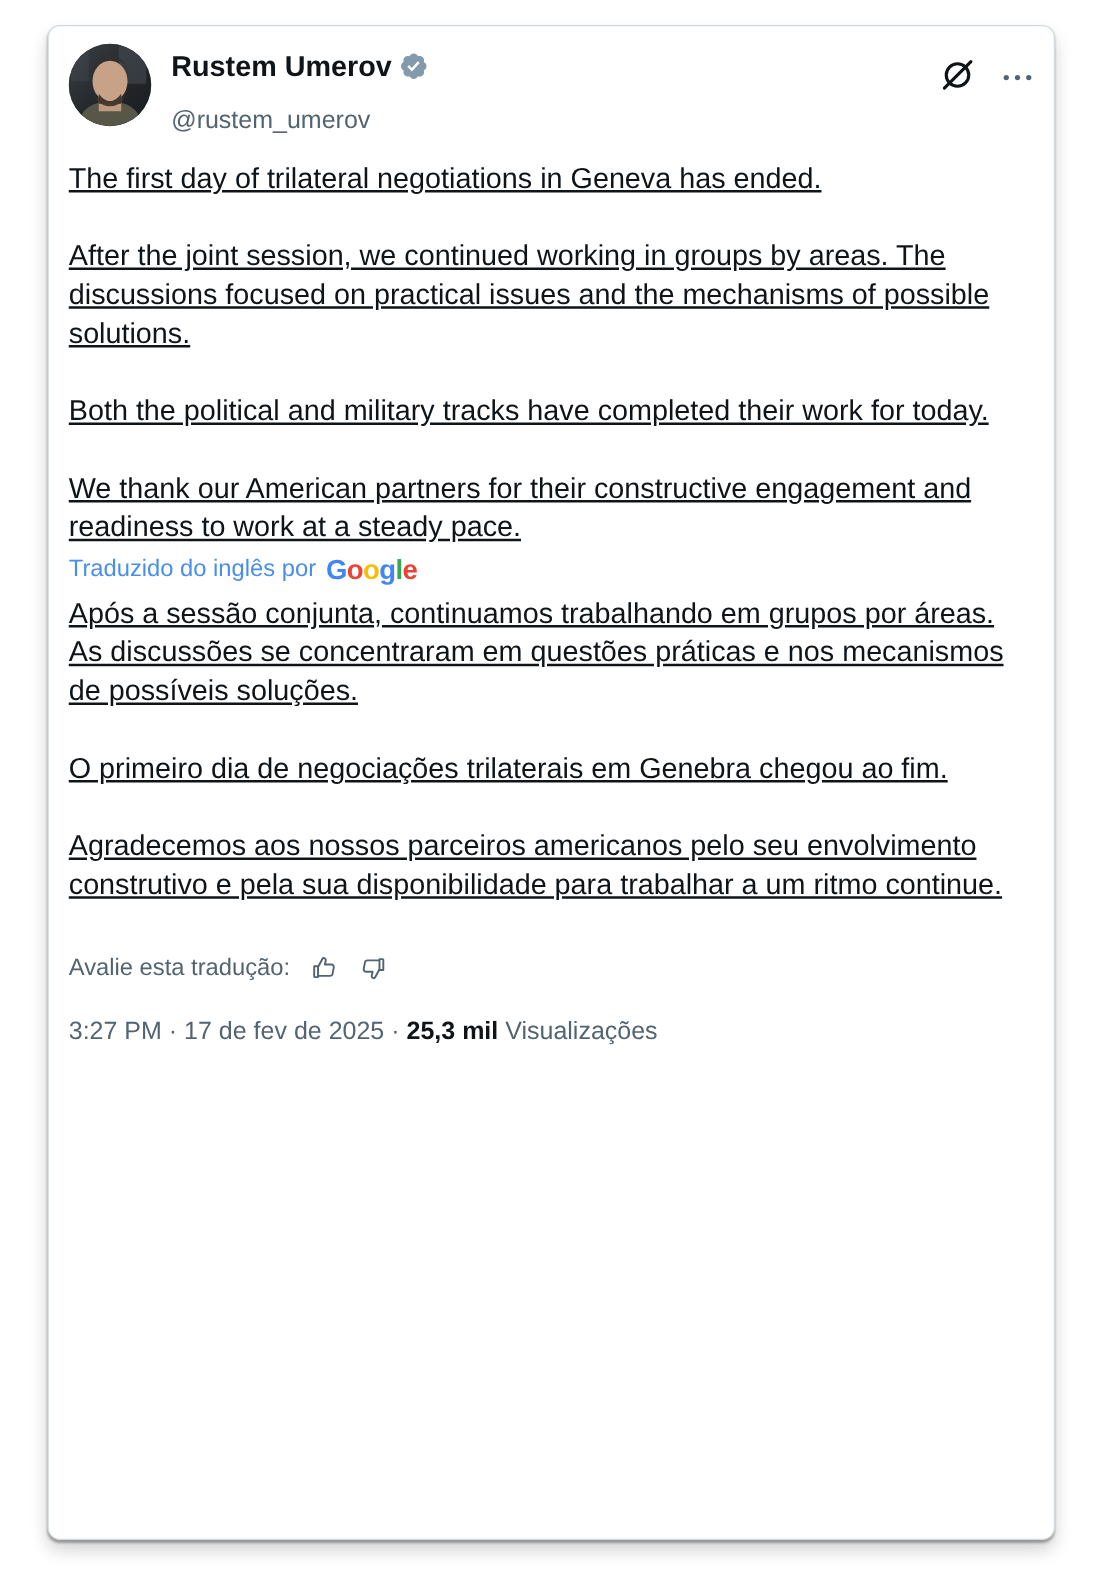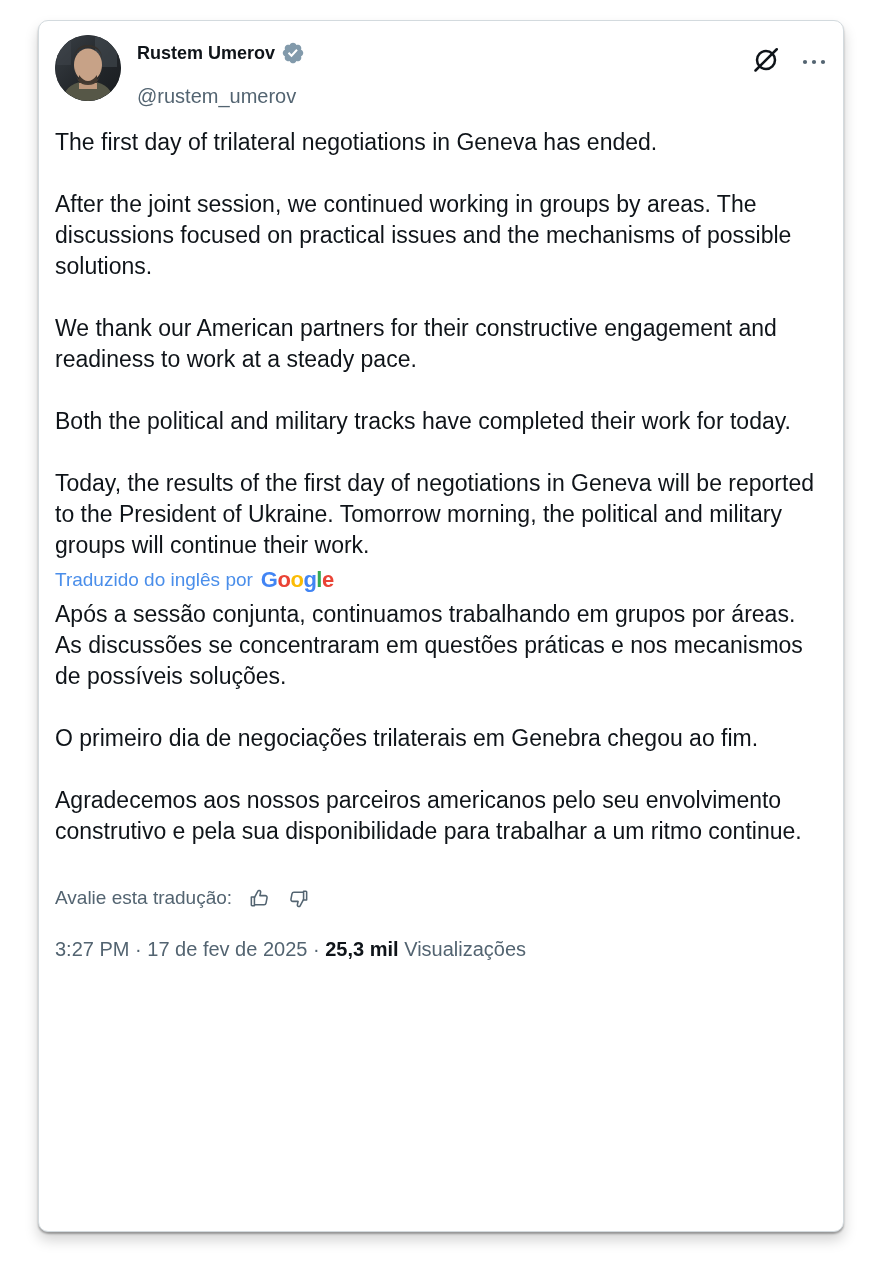--- a/index.html
+++ b/index.html
@@ -28,42 +28,42 @@
   }
   
   .header{display:flex;align-items:flex-start;}
   .avatar{
     width:66px;height:66px;border-radius:50%;overflow:hidden;flex:none;cursor:pointer;
     background:#2e3338;
   }
   .avatar svg{display:block;width:66px;height:66px;}
   .names{margin-left:16px;padding-top:5px;flex:1 1 auto;min-width:0;}
   .display-name-row{display:flex;align-items:center;gap:6px;}
-  .display-name{font-size:18px;font-weight:700;color:var(--text-primary);line-height:26px;cursor:pointer;}
+  .display-name{font-size:23px;font-weight:700;color:var(--text-primary);line-height:26px;cursor:pointer;}
   .badge{display:inline-flex;}
   .badge svg{width:24px;height:24px;display:block;}
   .handle{font-size:20px;color:var(--text-secondary);line-height:24px;margin-top:18px;}
   .header-actions{display:flex;align-items:center;gap:20px;padding-top:10px;flex:none;}
   .grok-btn{cursor:pointer;display:inline-flex;}
   .grok-btn svg{width:30px;height:30px;display:block;}
   .more-btn{cursor:pointer;display:inline-flex;padding-top:4px;}
   .more-btn svg{width:26px;height:10px;display:block;}
   
   .tweet-text{font-size:23px;line-height:31px;color:var(--text-primary);margin-top:19px;}
-  .tweet-text p{margin:0 0 31px 0;}
+  .tweet-text p{margin:0 0 31px 0;text-decoration:underline;}
   .tweet-text p:last-child{margin-bottom:0;}
   
   .attribution{
     display:flex;align-items:center;gap:8px;
     margin-top:7px;margin-bottom:7px;
     font-size:19px;color:var(--link-blue);cursor:pointer;line-height:24px;
   }
   .google-logo{font-size:22px;font-weight:600;letter-spacing:-0.5px;display:inline-flex;}
   
-  .rate-row{display:flex;gap:16px;margin-top:40px;}
+  .rate-row{display:flex;align-items:center;gap:16px;margin-top:40px;}
   .rate-label{font-size:19px;color:var(--text-secondary);}
   .thumb-btn{cursor:pointer;display:inline-flex;color:var(--text-secondary);}
   .thumb-btn svg{width:23px;height:23px;display:block;}
   
   .meta-row{margin-top:27px;font-size:20px;color:var(--text-secondary);line-height:25px;}
   .meta-row .views-count{font-weight:700;color:var(--text-primary);}
 </style>
 </head>
 <body>
 
@@ -119,23 +119,22 @@
           <circle cx="13" cy="5" r="2.1" fill="#536471"></circle>
           <circle cx="22" cy="5" r="2.1" fill="#536471"></circle>
         </svg>
       </span>
     </div>
   </div>
 
   <div class="tweet-text">
       <p>The first day of trilateral negotiations in Geneva has ended.</p>
       <p>After the joint session, we continued working in groups by areas. The discussions focused on practical issues and the mechanisms of possible solutions.</p>
+      <p>Both the political and military tracks have completed their work for today.</p>
       <p>We thank our American partners for their constructive engagement and readiness to work at a steady pace.</p>
-      <p>Both the political and military tracks have completed their work for today.</p>
-      <p>Today, the results of the first day of negotiations in Geneva will be reported to the President of Ukraine. Tomorrow morning, the political and military groups will continue their work.</p>
     </div>
 
   <div class="attribution">
     <span>Traduzido do inglês por</span>
     <span class="google-logo">
         <span style="color: rgb(66, 133, 244);">G</span>
         <span style="color: rgb(234, 67, 53);">o</span>
         <span style="color: rgb(251, 188, 5);">o</span>
         <span style="color: rgb(66, 133, 244);">g</span>
         <span style="color: rgb(52, 168, 83);">l</span>

